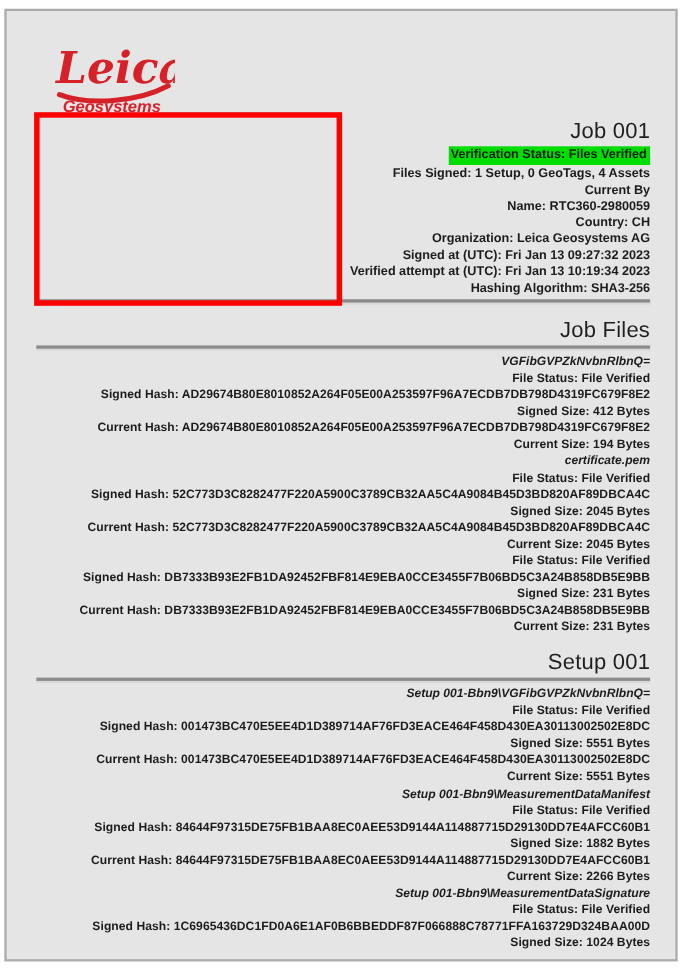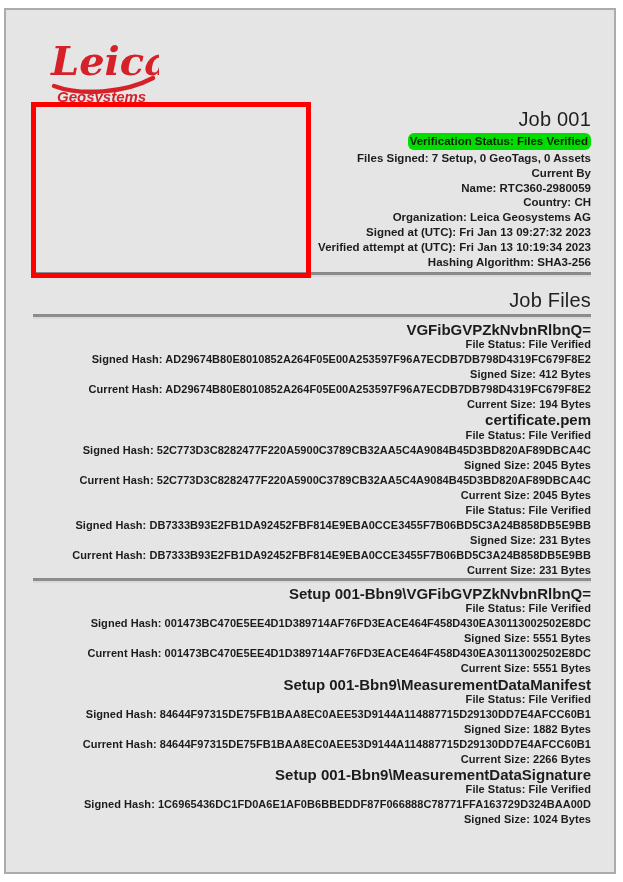--- a/index.html
+++ b/index.html
@@ -36,21 +36,21 @@
   .rule { height:2.5px; background:#8c8c8c; box-shadow:0 2px 0 #d9d9d9; }
   .rule--end { margin-top:3px; height:3px; background:#8a8a8a; }
 
   
   .section-title {
     font-size:20px; font-weight:400; color:#1f1f1f;
     line-height:22px; letter-spacing:0.2px; margin-top:13px; margin-bottom:3px;
   }
   .file-section:first-child .section-title { margin-top:14px; }
   .entries { margin-top:5px; }
-  .entry-name  { font-size:15px; font-weight:700; color:#1c1c1c; line-height:15.1px; white-space:nowrap; }
+  .entry-name  { font-size:11px; font-weight:700; color:#1c1c1c; line-height:15.1px; white-space:nowrap;font-style:italic; }
   .entry-detail{ font-size:11px; font-weight:700; color:#1c1c1c; line-height:15.1px; white-space:nowrap; padding-left:14px; letter-spacing:0.05px; }
 
   
   .annotation-box {
     position:absolute; left:25px; top:92px; width:280px; height:176px;
     border:5px solid #fe0000; background:transparent; pointer-events:none; z-index:5;
   }
 </style>
 </head>
 <body>
@@ -61,24 +61,24 @@
     <div class="content">
 
       <svg class="logo" viewBox="0 0 112 70" aria-hidden="true" style="color: rgb(214, 33, 41);">
         <text x="4" y="39" font-size="40" font-style="italic" font-weight="bold" font-family="'DejaVu Serif', serif" fill="currentColor">Leica</text>
         <path d="M7 50 C 34 60, 78 57, 106 42" stroke="currentColor" stroke-width="4.5" fill="none" stroke-linecap="round"></path>
         <text x="10" y="66" font-size="15" font-style="italic" font-weight="bold" font-family="'Liberation Sans', sans-serif" fill="currentColor">Geosystems</text>
       </svg>
 
       <h1 class="job-title">Job 001</h1>
       <div class="status-wrap">
-        <span class="status-badge" style="background: rgb(0, 221, 0); border-radius: 6px;">Verification Status: Files Verified</span>
+        <span class="status-badge" style="background: rgb(0, 221, 0);">Verification Status: Files Verified</span>
       </div>
       <div class="summary-lines">
-          <div class="sum-line">Files Signed: 7 Setup, 0 GeoTags, 0 Assets</div>
+          <div class="sum-line">Files Signed: 1 Setup, 0 GeoTags, 4 Assets</div>
           <div class="sum-line">Current By</div>
           <div class="sum-line ind">Name: RTC360-2980059</div>
           <div class="sum-line ind">Country: CH</div>
           <div class="sum-line ind">Organization: Leica Geosystems AG</div>
           <div class="sum-line">Signed at (UTC): Fri Jan 13 09:27:32 2023</div>
           <div class="sum-line">Verified attempt at (UTC): Fri Jan 13 10:19:34 2023</div>
           <div class="sum-line">Hashing Algorithm: SHA3-256</div>
         </div>
 
       <div class="rule rule--end"></div>
@@ -107,20 +107,21 @@
               <div class="entry">
                 <div class="entry-detail">File Status: File Verified</div>
                 <div class="entry-detail">Signed Hash: DB7333B93E2FB1DA92452FBF814E9EBA0CCE3455F7B06BD5C3A24B858DB5E9BB</div>
                 <div class="entry-detail">Signed Size: 231 Bytes</div>
                 <div class="entry-detail">Current Hash: DB7333B93E2FB1DA92452FBF814E9EBA0CCE3455F7B06BD5C3A24B858DB5E9BB</div>
                 <div class="entry-detail">Current Size: 231 Bytes</div>
               </div>
             </div>
           </section>
           <section class="file-section">
+            <h2 class="section-title">Setup 001</h2>
             <div class="rule"></div>
             <div class="entries">
               <div class="entry">
                 <div class="entry-name">Setup 001-Bbn9\VGFibGVPZkNvbnRlbnQ=</div>
                 <div class="entry-detail">File Status: File Verified</div>
                 <div class="entry-detail">Signed Hash: 001473BC470E5EE4D1D389714AF76FD3EACE464F458D430EA30113002502E8DC</div>
                 <div class="entry-detail">Signed Size: 5551 Bytes</div>
                 <div class="entry-detail">Current Hash: 001473BC470E5EE4D1D389714AF76FD3EACE464F458D430EA30113002502E8DC</div>
                 <div class="entry-detail">Current Size: 5551 Bytes</div>
               </div>

